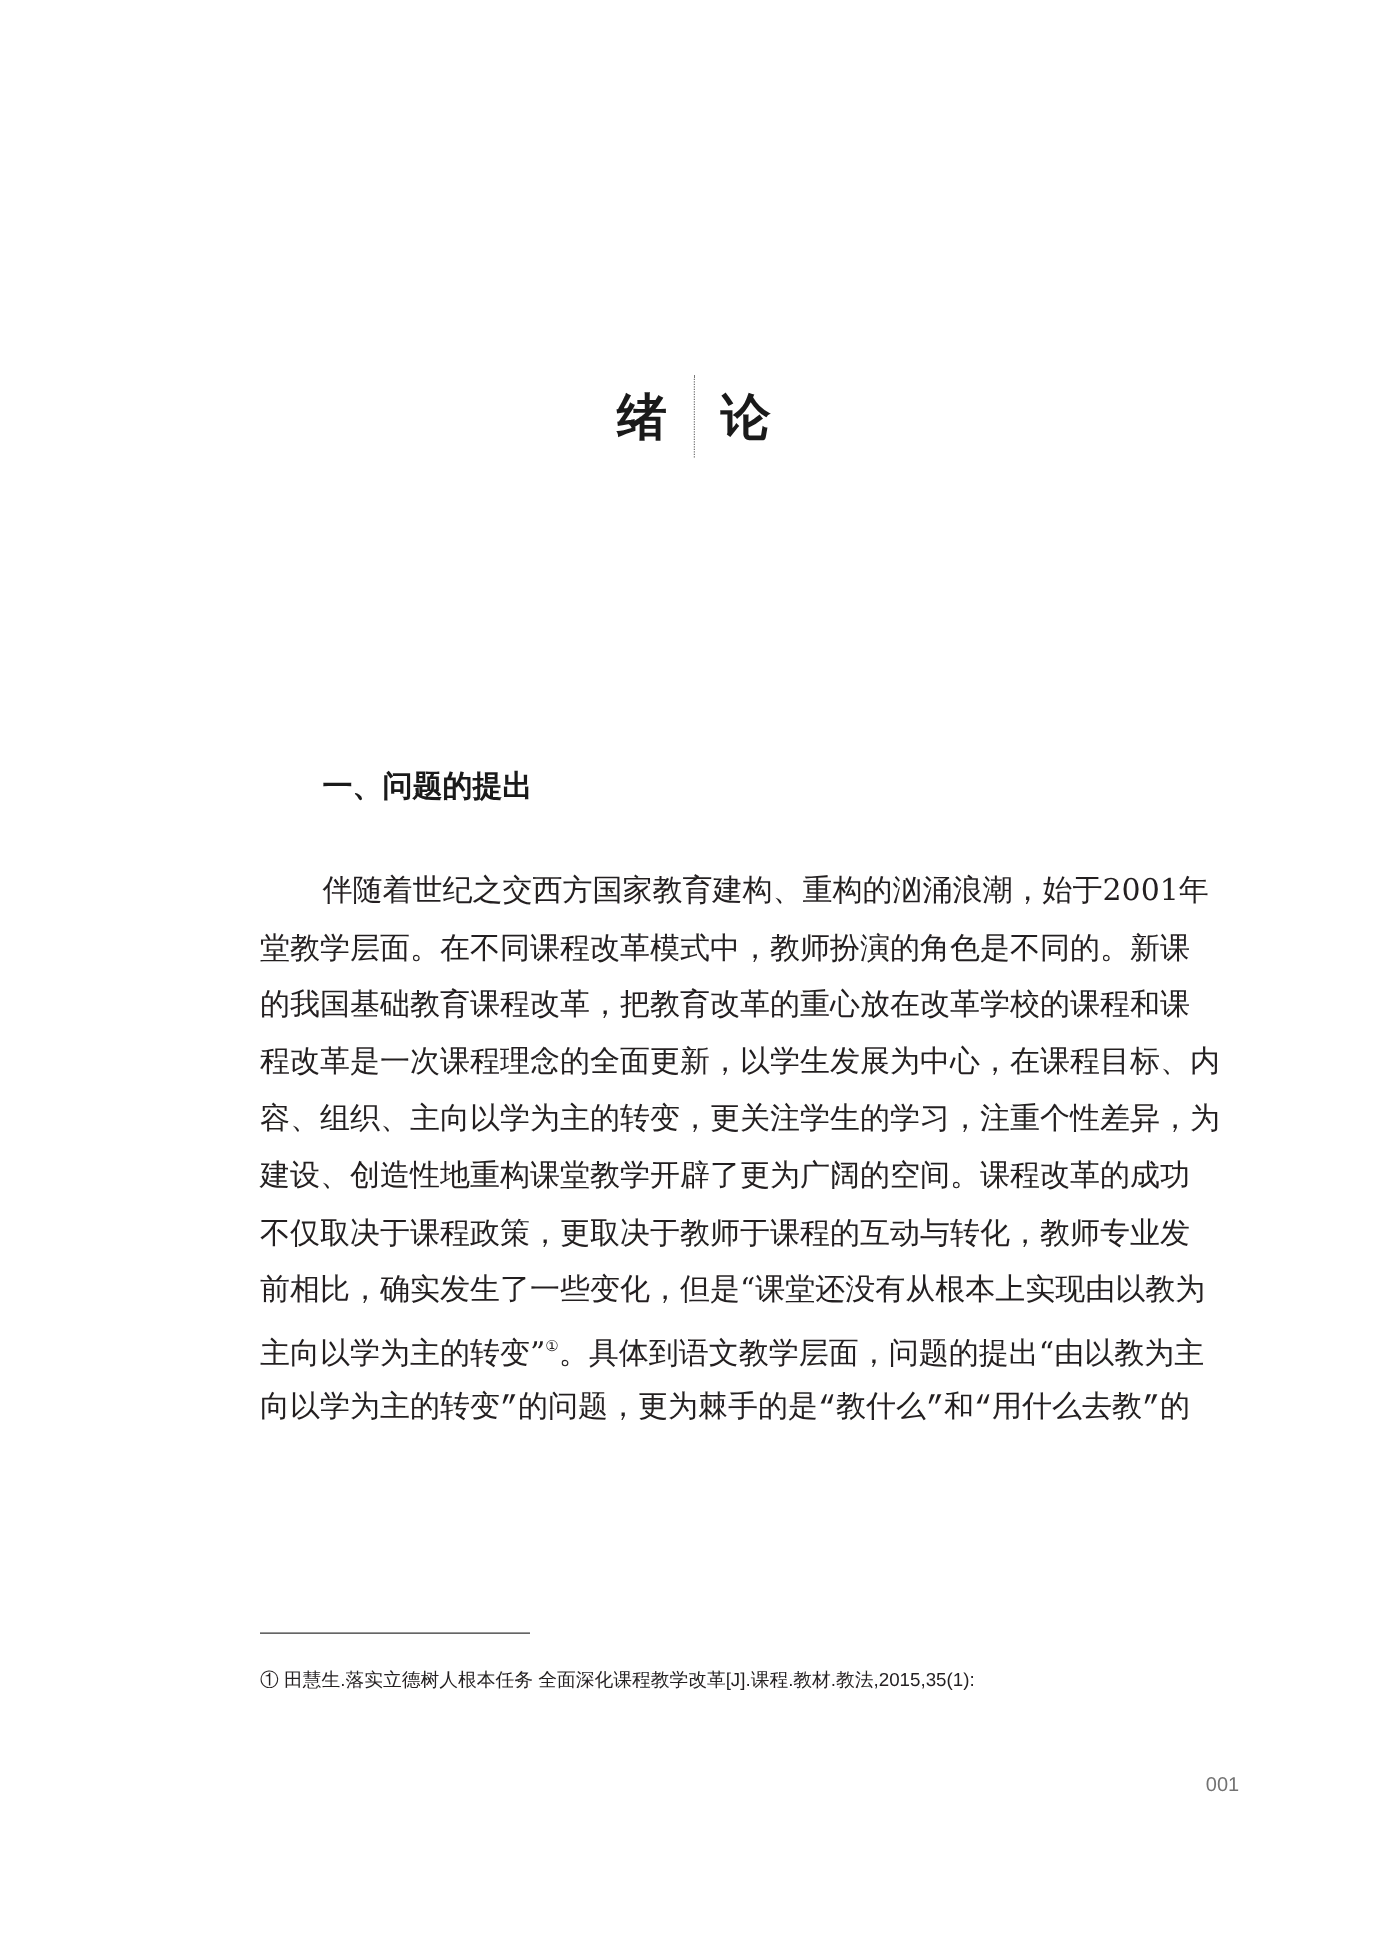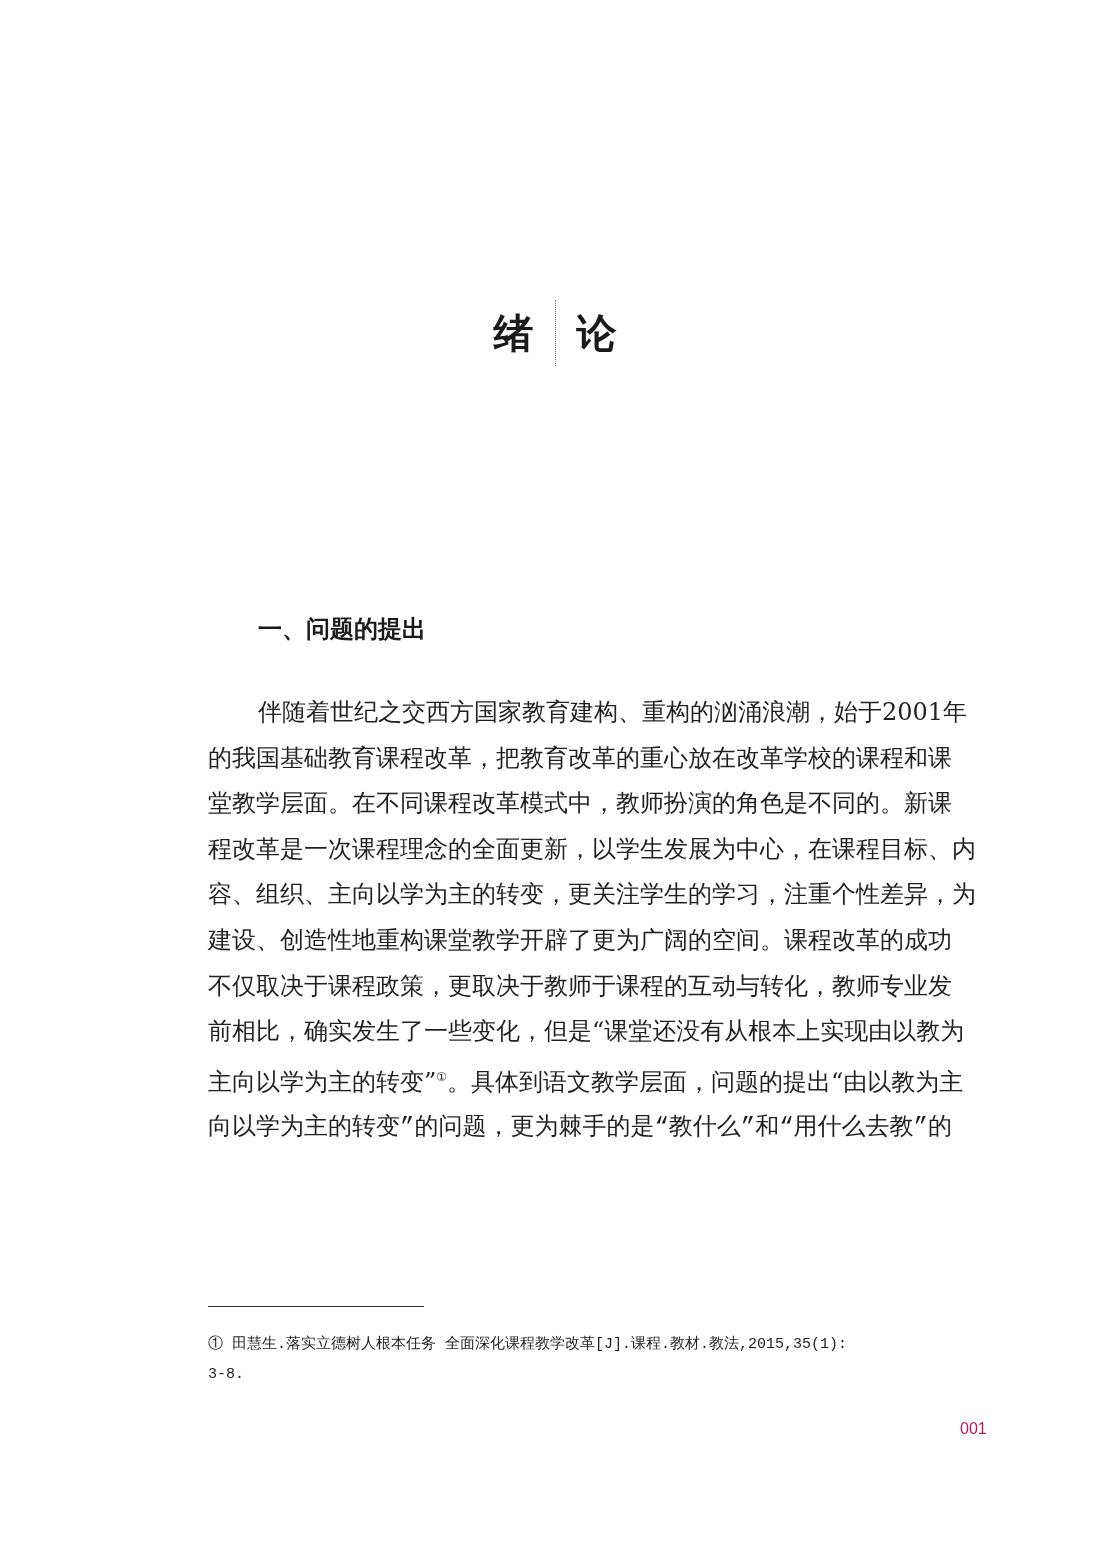--- a/index.html
+++ b/index.html
@@ -23,51 +23,50 @@
     }
     .body-line { display: block; white-space: nowrap; text-align: justify; text-align-last: justify; }
     .body-line.indent { padding-left: 50px; margin-top: 16px; }
     .body-line.last { text-align-last: justify; font-family: Liberation Mono, monospace; }
     .footnote-ref { font-size: 12px; vertical-align: super; }
     .footnote-rule {
       position: absolute; top: 1306px; left: 208px; width: 216px; height: 0; border-top: 1px solid #333;
     }
     .footnote {
       position: absolute; top: 1330px; left: 208px; width: 740px;
-      font-family: Liberation Mono, monospace; font-size: 15px; line-height: 30px; color: #231f20;
+      font-family: Liberation Sans, sans-serif; font-size: 15px; line-height: 30px; color: #231f20;
     }
     .page-number {
-      position: absolute; top: 1420px; left: 960px; width: 36px; text-align: left;
-      font-family: "Liberation Sans", sans-serif; font-size: 16px; color: #be185d;
+      position: absolute; top: 1420px; left: 960px; width: 36px; text-align: center;
+      font-family: "Liberation Sans", sans-serif; font-size: 16px; color: #737373;
     }
   </style>
 </head>
 <body>
 
 <div class="chapter-title">
   <span class="char">绪</span>
   <span class="divider"></span>
   <span class="char">论</span>
 </div>
 
 <div class="section-heading">一、问题的提出</div>
 
 <div class="body-text">
   <span class="body-line indent">伴随着世纪之交西方国家教育建构、重构的汹涌浪潮，始于2001年</span>
+  <span class="body-line">堂教学层面。在不同课程改革模式中，教师扮演的角色是不同的。新课</span>
   <span class="body-line">的我国基础教育课程改革，把教育改革的重心放在改革学校的课程和课</span>
-  <span class="body-line">堂教学层面。在不同课程改革模式中，教师扮演的角色是不同的。新课</span>
   <span class="body-line">程改革是一次课程理念的全面更新，以学生发展为中心，在课程目标、内</span>
   <span class="body-line">容、组织、主向以学为主的转变，更关注学生的学习，注重个性差异，为</span>
   <span class="body-line">建设、创造性地重构课堂教学开辟了更为广阔的空间。课程改革的成功</span>
   <span class="body-line">不仅取决于课程政策，更取决于教师于课程的互动与转化，教师专业发</span>
   <span class="body-line">前相比，确实发生了一些变化，但是“课堂还没有从根本上实现由以教为</span>
   <span class="body-line"><span>主向以学为主的转变”</span><span class="footnote-ref">①</span><span>。具体到语文教学层面，问题的提出“由以教为主</span></span>
   <span class="body-line last">向以学为主的转变”的问题，更为棘手的是“教什么”和“用什么去教”的</span>
 </div>
 
 <div class="footnote-rule"></div>
 
 <div class="footnote">
   <div>① 田慧生.落实立德树人根本任务 全面深化课程教学改革[J].课程.教材.教法,2015,35(1):</div>
-  <div>3-8.</div>
 </div>
 
 <div class="page-number">001</div>
 
 </body></html>

